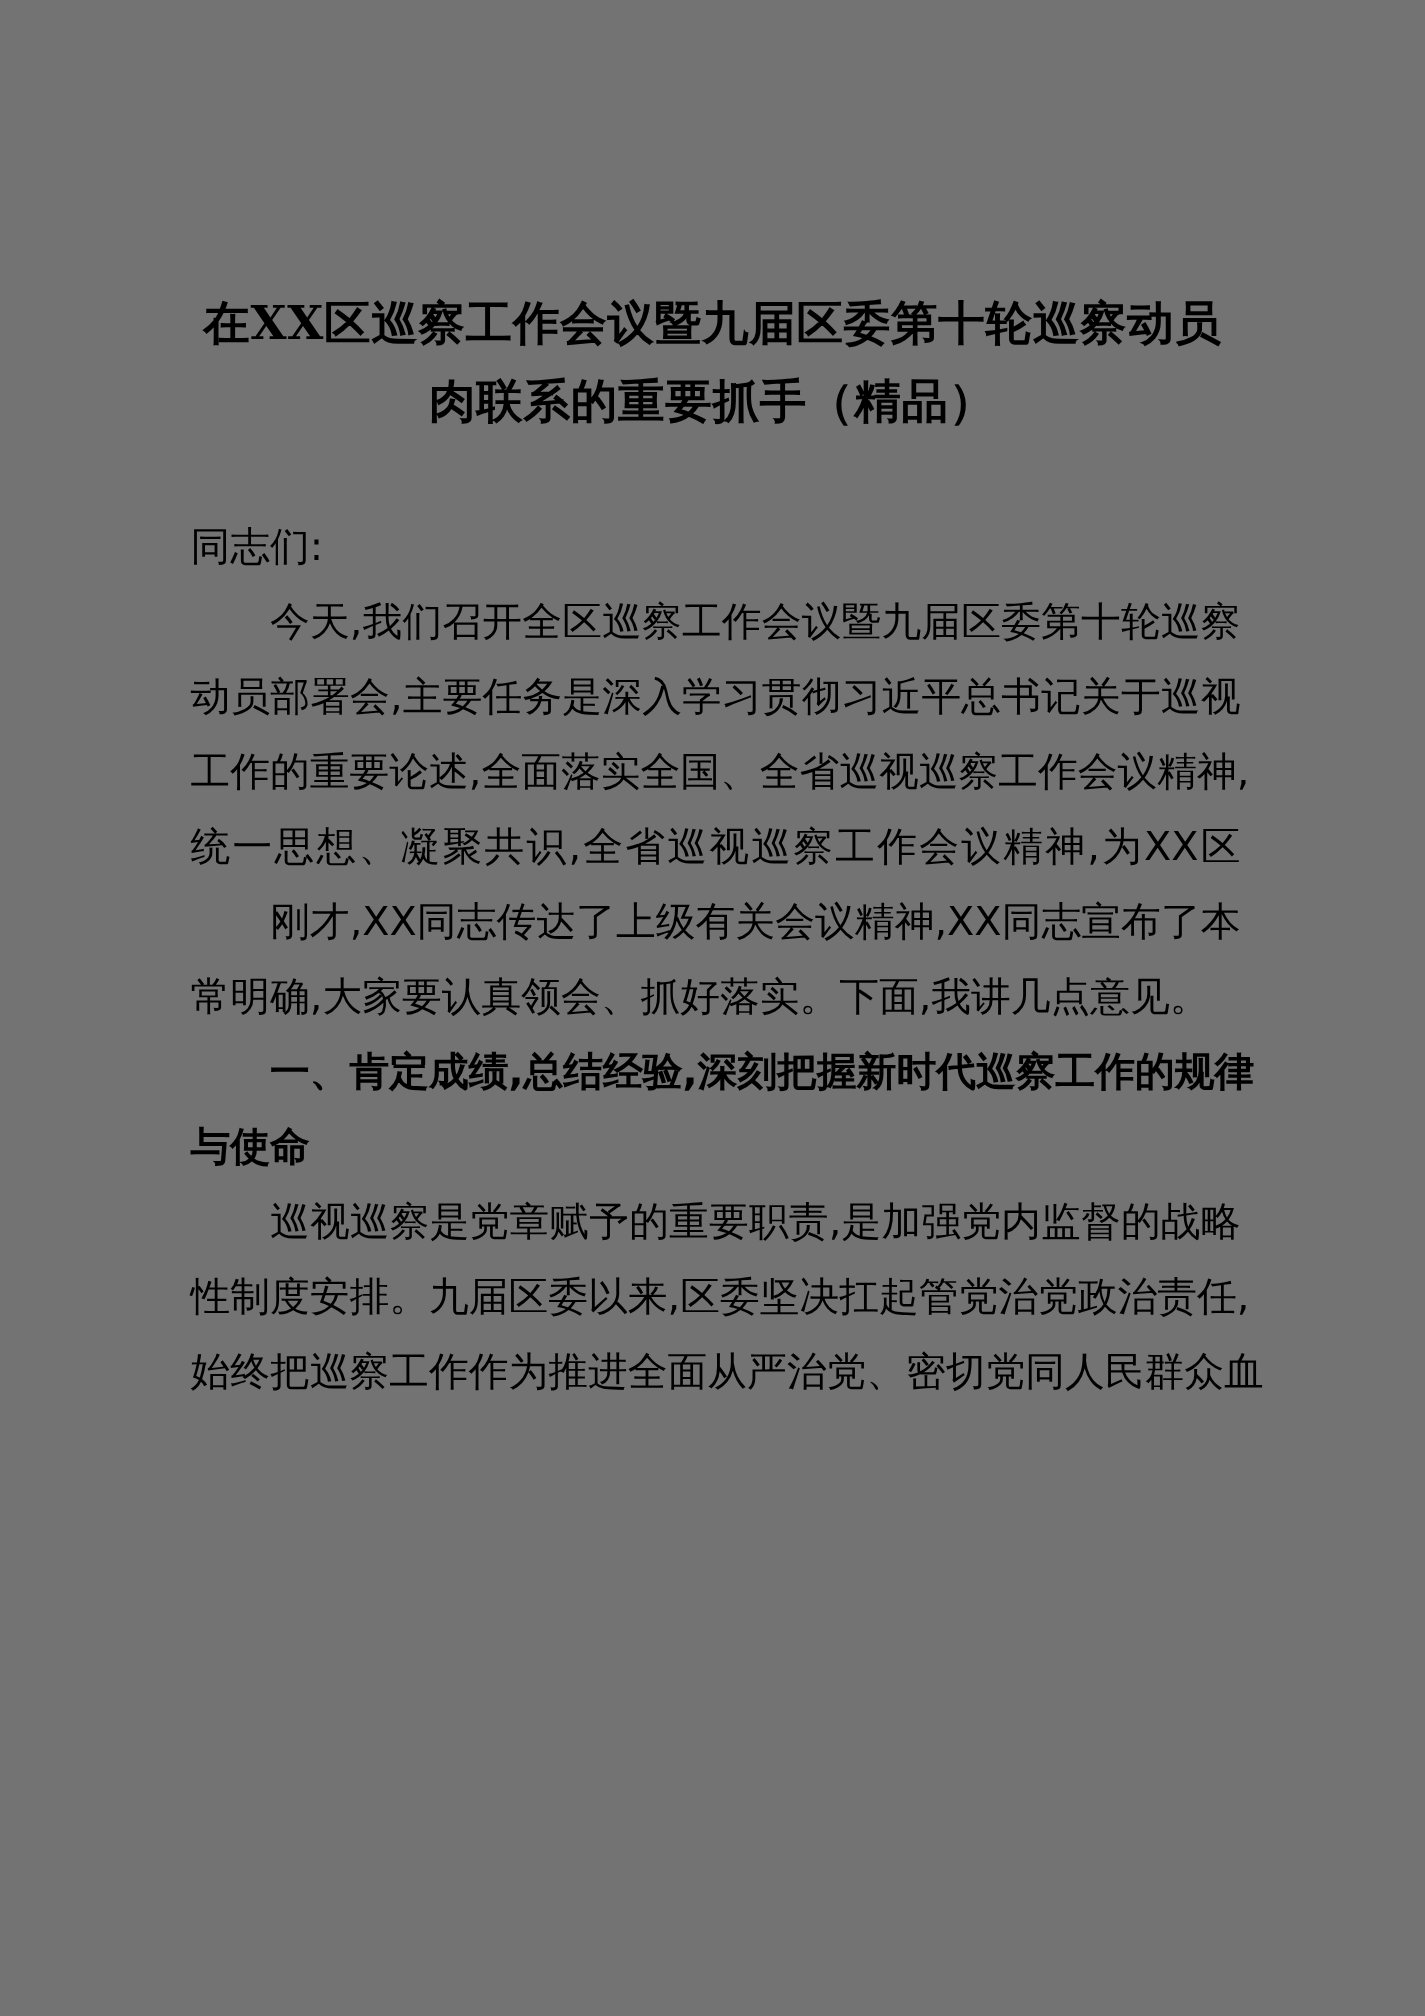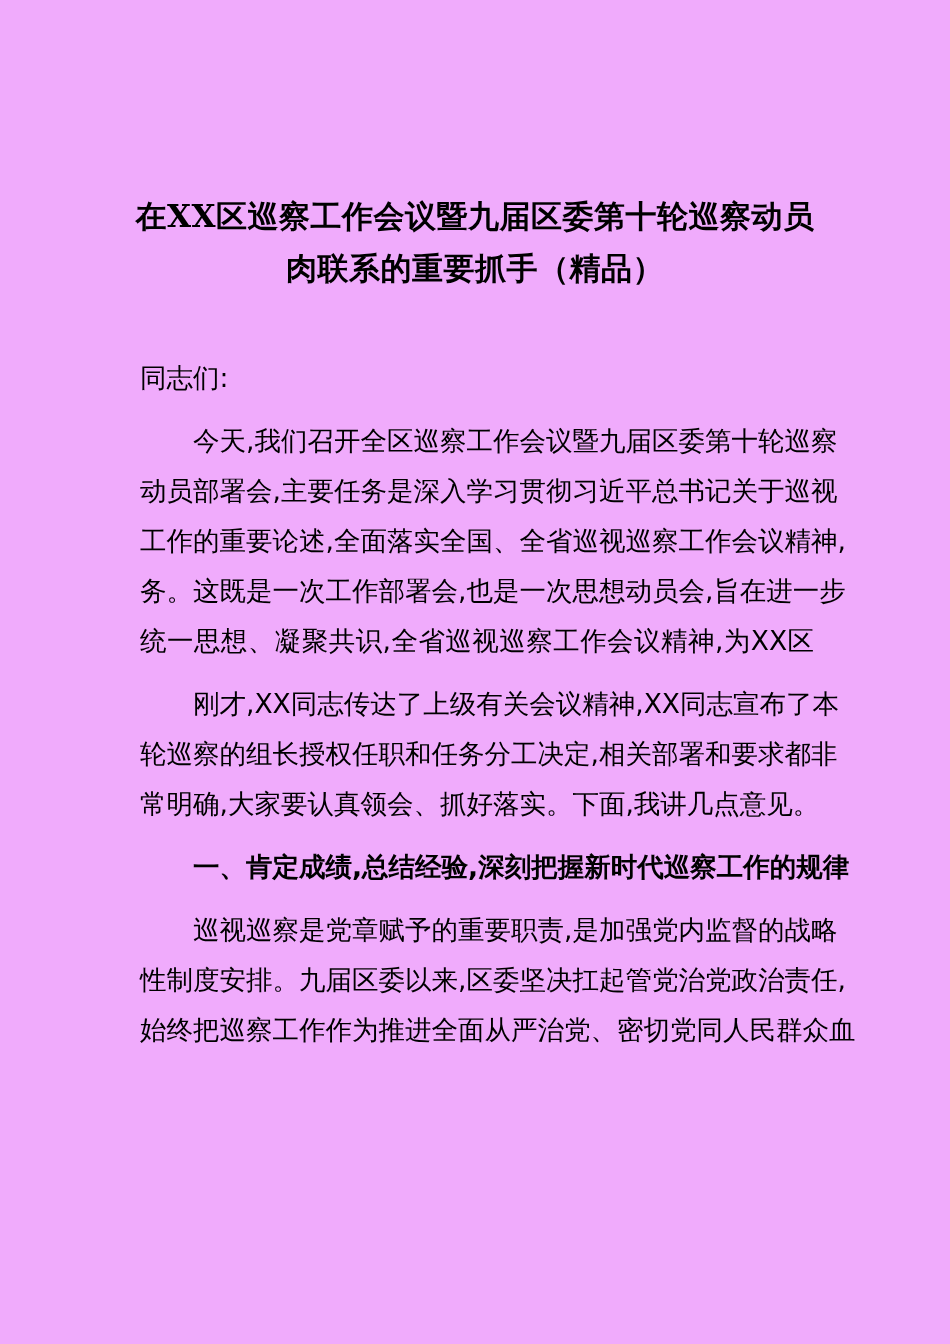--- a/index.html
+++ b/index.html
@@ -13,21 +13,21 @@
       position: relative;
       overflow: hidden;
       color: #000000;
     }
     .page {
       position: absolute;
       left: 0;
       top: 0;
       width: 950px;
       height: 1344px;
-      background: #f0abfc;
+      background: #737373;
     }
     .title {
       position: absolute;
       left: 127px;
       width: 696px;
       top: 190px;
       margin: 0;
       text-align: center;
       font-family: "DejaVu Serif", "Liberation Serif", serif;
       font-weight: bold;
@@ -42,21 +42,21 @@
     .body-text {
       position: absolute;
       left: 127px;
       width: 700px;
       top: 340px;
       font-family: "DejaVu Sans", "Liberation Sans", sans-serif;
       font-size: 26.5px;
       line-height: 50px;
     }
     .para {
-      margin: 13px;
+      margin: 0;
     }
     .para .line {
       display: block;
       white-space: nowrap;
       text-align: justify;
       text-align-last: justify;
       height: 50px;
     }
     .para .line.last {
       text-align-last: left;
@@ -84,32 +84,31 @@
   <div class="body-text">
 
     <p class="para greeting">
       <span class="line last">同志们:</span>
     </p>
 
     <p class="para">
       <span class="line indent">今天,我们召开全区巡察工作会议暨九届区委第十轮巡察</span>
       <span class="line">动员部署会,主要任务是深入学习贯彻习近平总书记关于巡视</span>
       <span class="line">工作的重要论述,全面落实全国、全省巡视巡察工作会议精神,</span>
-      <span class="line">务。这既是一次工作部署会,也是一次思想动员会,旨在进一步</span>
       <span class="line">统一思想、凝聚共识,全省巡视巡察工作会议精神,为XX区</span>
     </p>
 
     <p class="para">
       <span class="line indent">刚才,XX同志传达了上级有关会议精神,XX同志宣布了本</span>
-      <span class="line">轮巡察的组长授权任职和任务分工决定,相关部署和要求都非</span>
       <span class="line last">常明确,大家要认真领会、抓好落实。下面,我讲几点意见。</span>
     </p>
 
     <p class="para heading">
       <span class="line indent">一、肯定成绩,总结经验,深刻把握新时代巡察工作的规律</span>
+      <span class="line last">与使命</span>
     </p>
 
     <p class="para">
       <span class="line indent">巡视巡察是党章赋予的重要职责,是加强党内监督的战略</span>
       <span class="line">性制度安排。九届区委以来,区委坚决扛起管党治党政治责任,</span>
       <span class="line">始终把巡察工作作为推进全面从严治党、密切党同人民群众血</span>
     </p>
 
   </div>
 </div>

